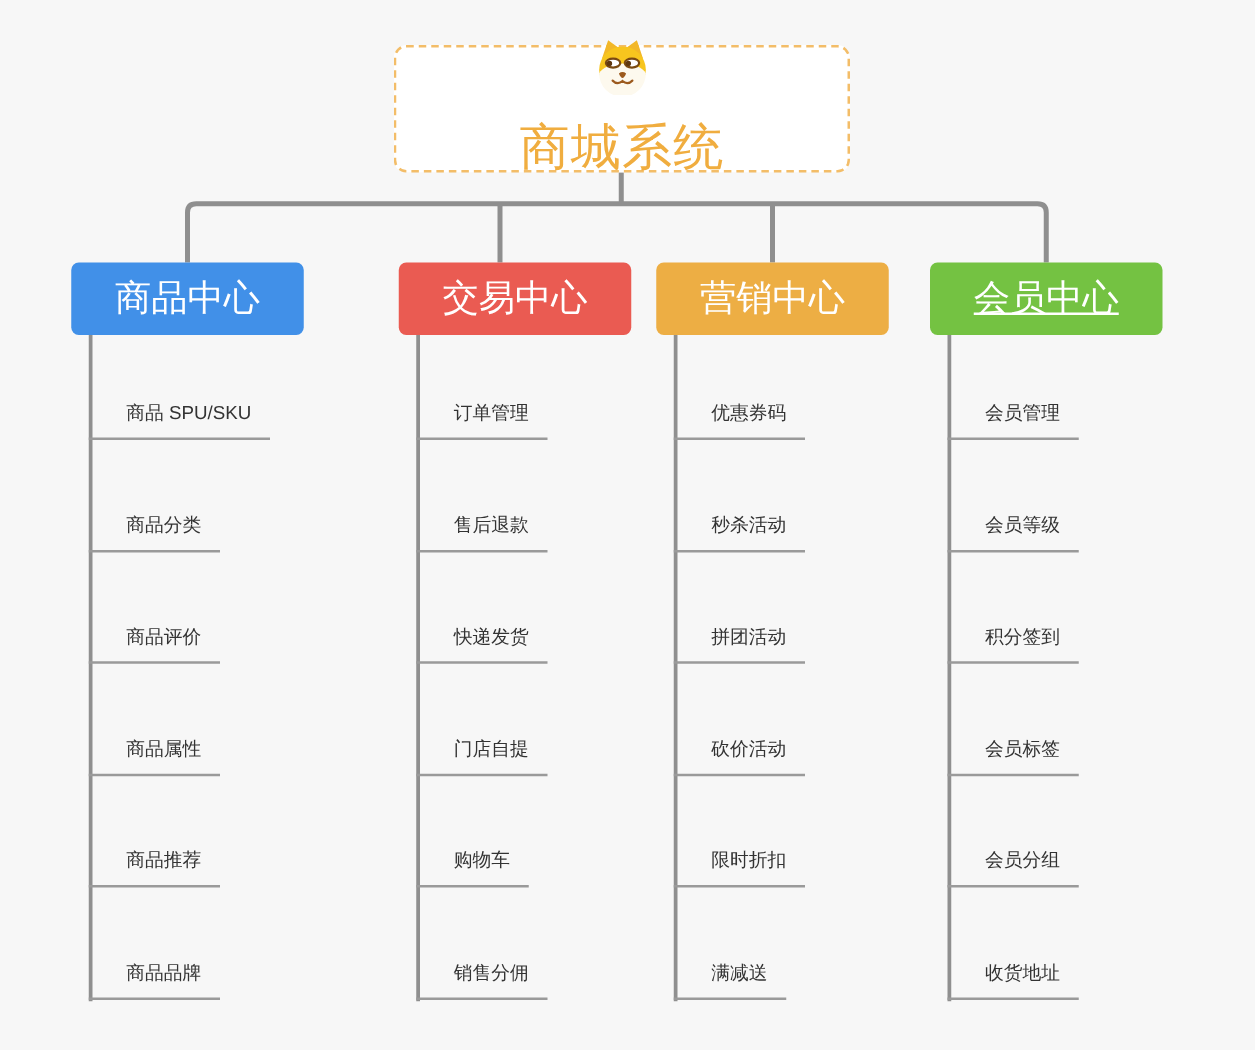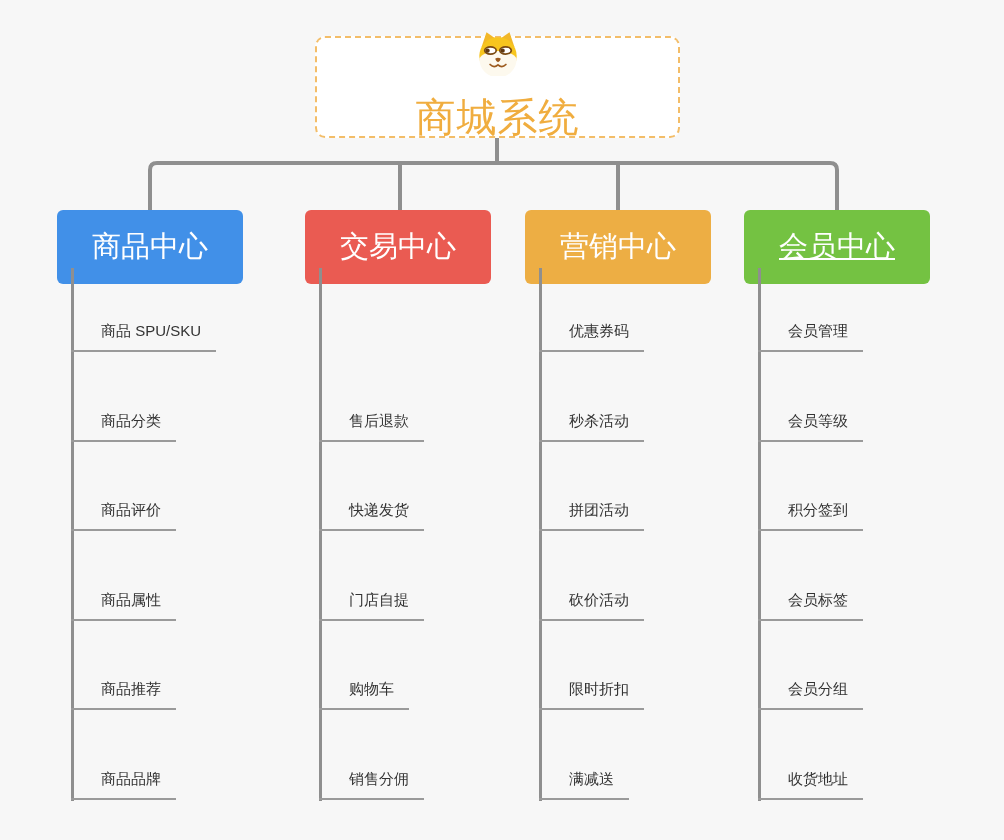--- a/index.html
+++ b/index.html
@@ -32,26 +32,26 @@
     color:#f0ad3f;
     letter-spacing:1px;
     white-space:nowrap;
   }
   .root-icon{width:46px;height:46px;flex:0 0 auto;}
   
   .branch{
     position:absolute;top:210px;width:260px;height:630px;
   }
   .b0{left:57px;}
-  .b1{left:305px;}
+  .b1{left:319px;}
   .b2{left:525px;}
   .b3{left:744px;}
   .header{
     position:absolute;left:0;top:0;
-    width:186px;height:74px;
+    width:186px;height:58px;
     border-radius:6px;
     color:#ffffff;
     font-size:29px;
     display:flex;align-items:center;justify-content:center;
     white-space:nowrap;
   }
   .trunk{
     position:absolute;left:14px;top:58px;
     width:3px;height:533px;
     background:#8f8f8f;
@@ -108,20 +108,21 @@
     <div class="leaf r1">商品分类</div>
     <div class="leaf r2">商品评价</div>
     <div class="leaf r3">商品属性</div>
     <div class="leaf r4">商品推荐</div>
     <div class="leaf r5">商品品牌</div>
   </div>
 
   <div class="branch b1">
     <div class="header" style="background: rgb(234, 91, 82);">交易中心</div>
     <div class="trunk"></div>
+    <div class="leaf r0">订单管理</div>
     <div class="leaf r1">售后退款</div>
     <div class="leaf r2">快递发货</div>
     <div class="leaf r3">门店自提</div>
     <div class="leaf r4">购物车</div>
     <div class="leaf r5">销售分佣</div>
   </div>
 
   <div class="branch b2">
     <div class="header" style="background: rgb(237, 174, 68);">营销中心</div>
     <div class="trunk"></div>

